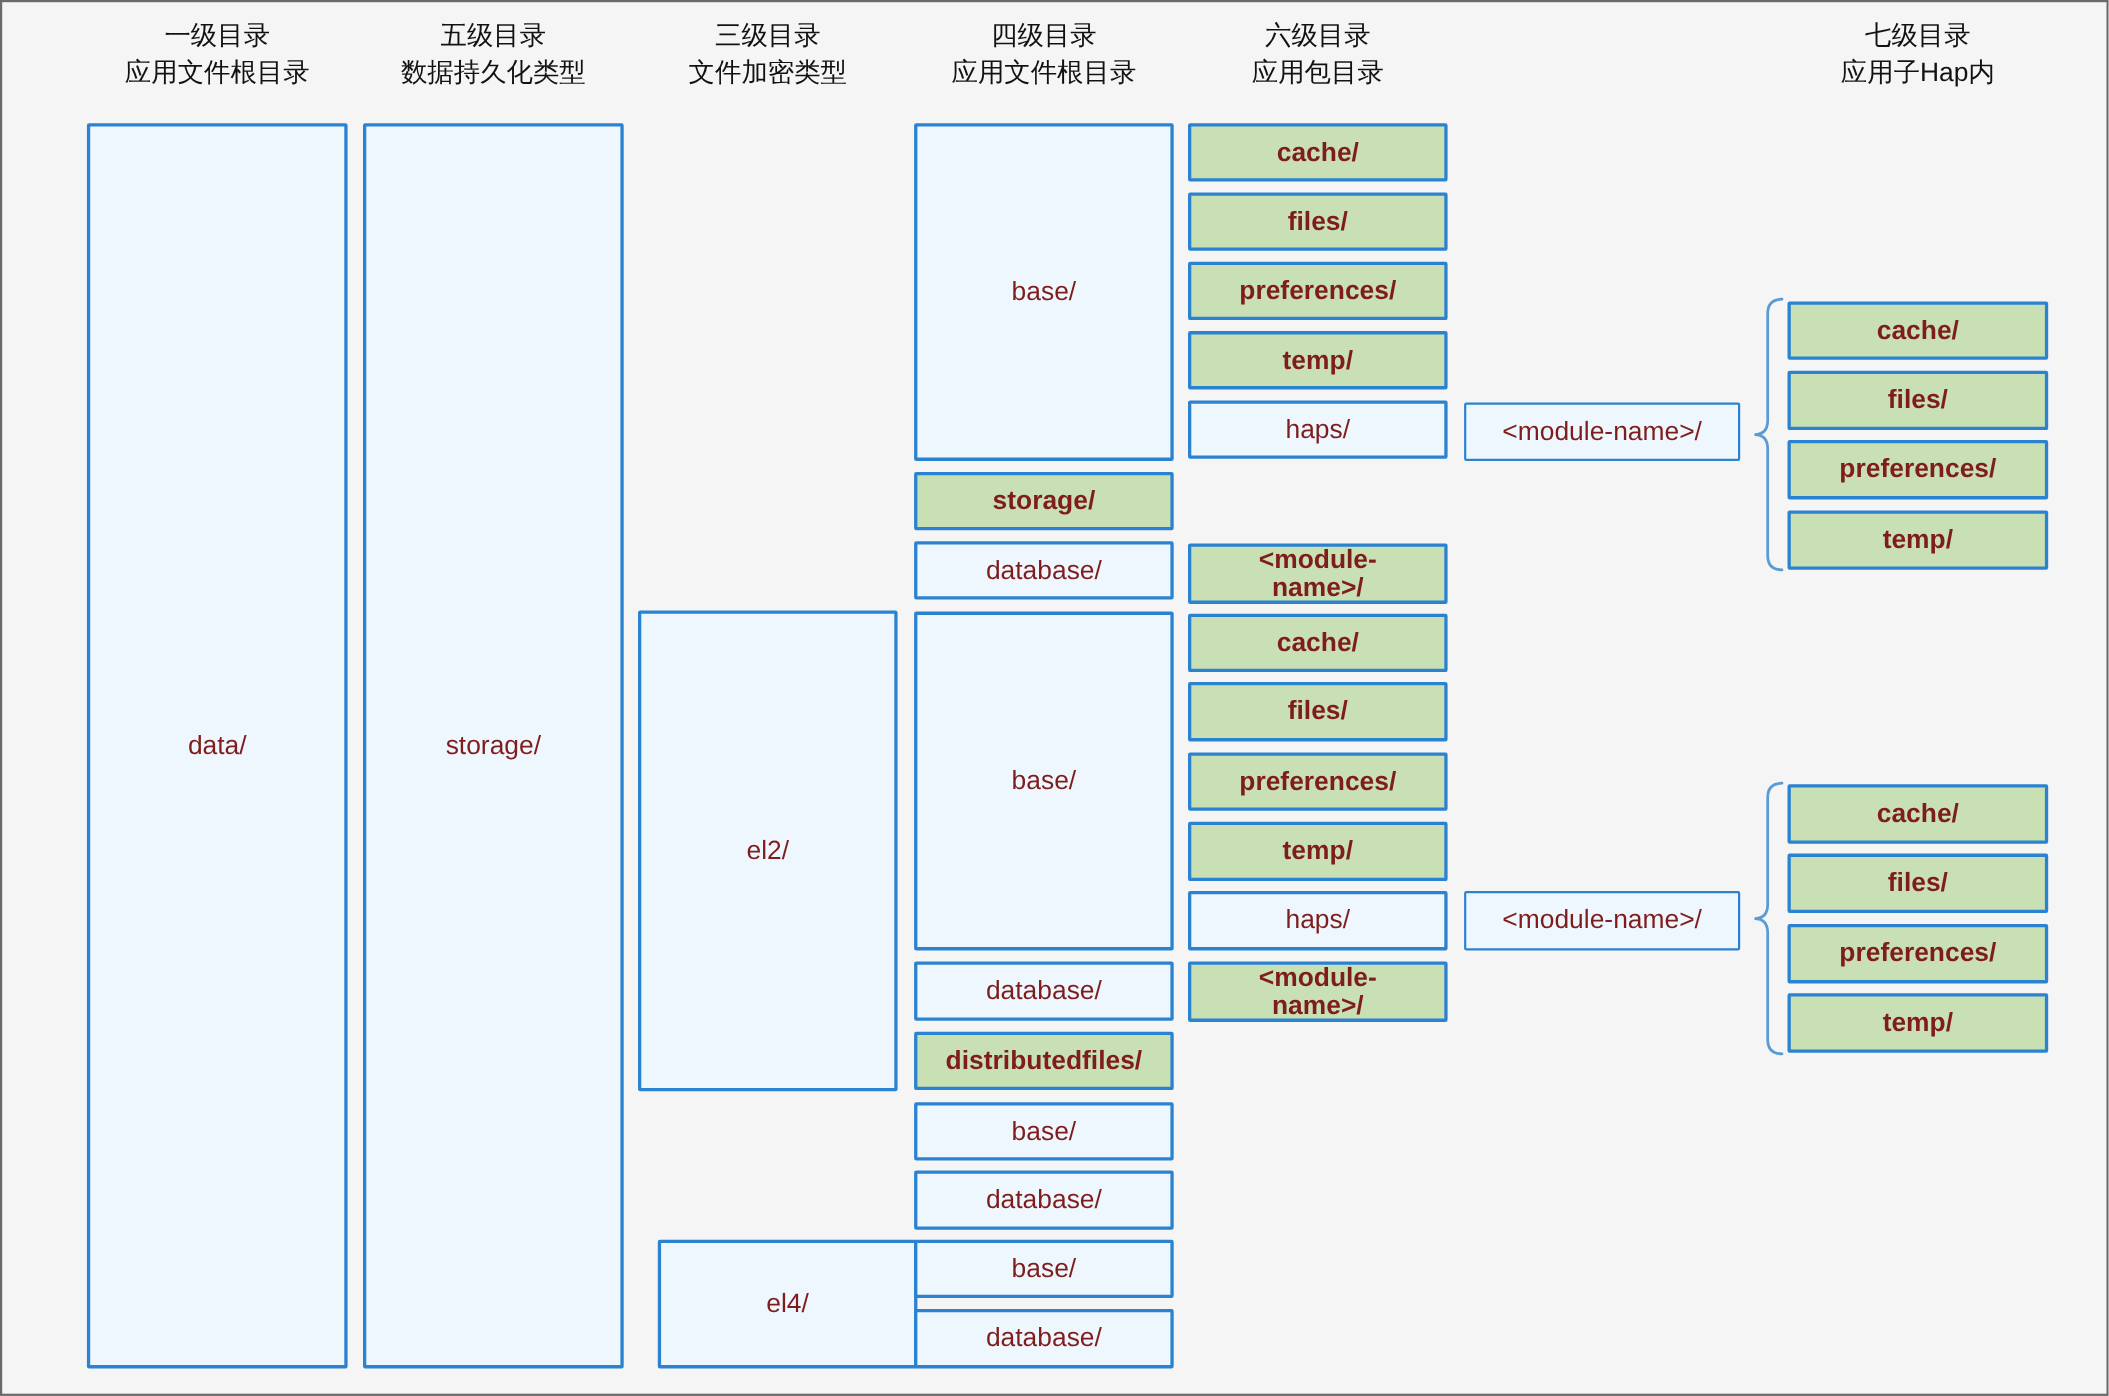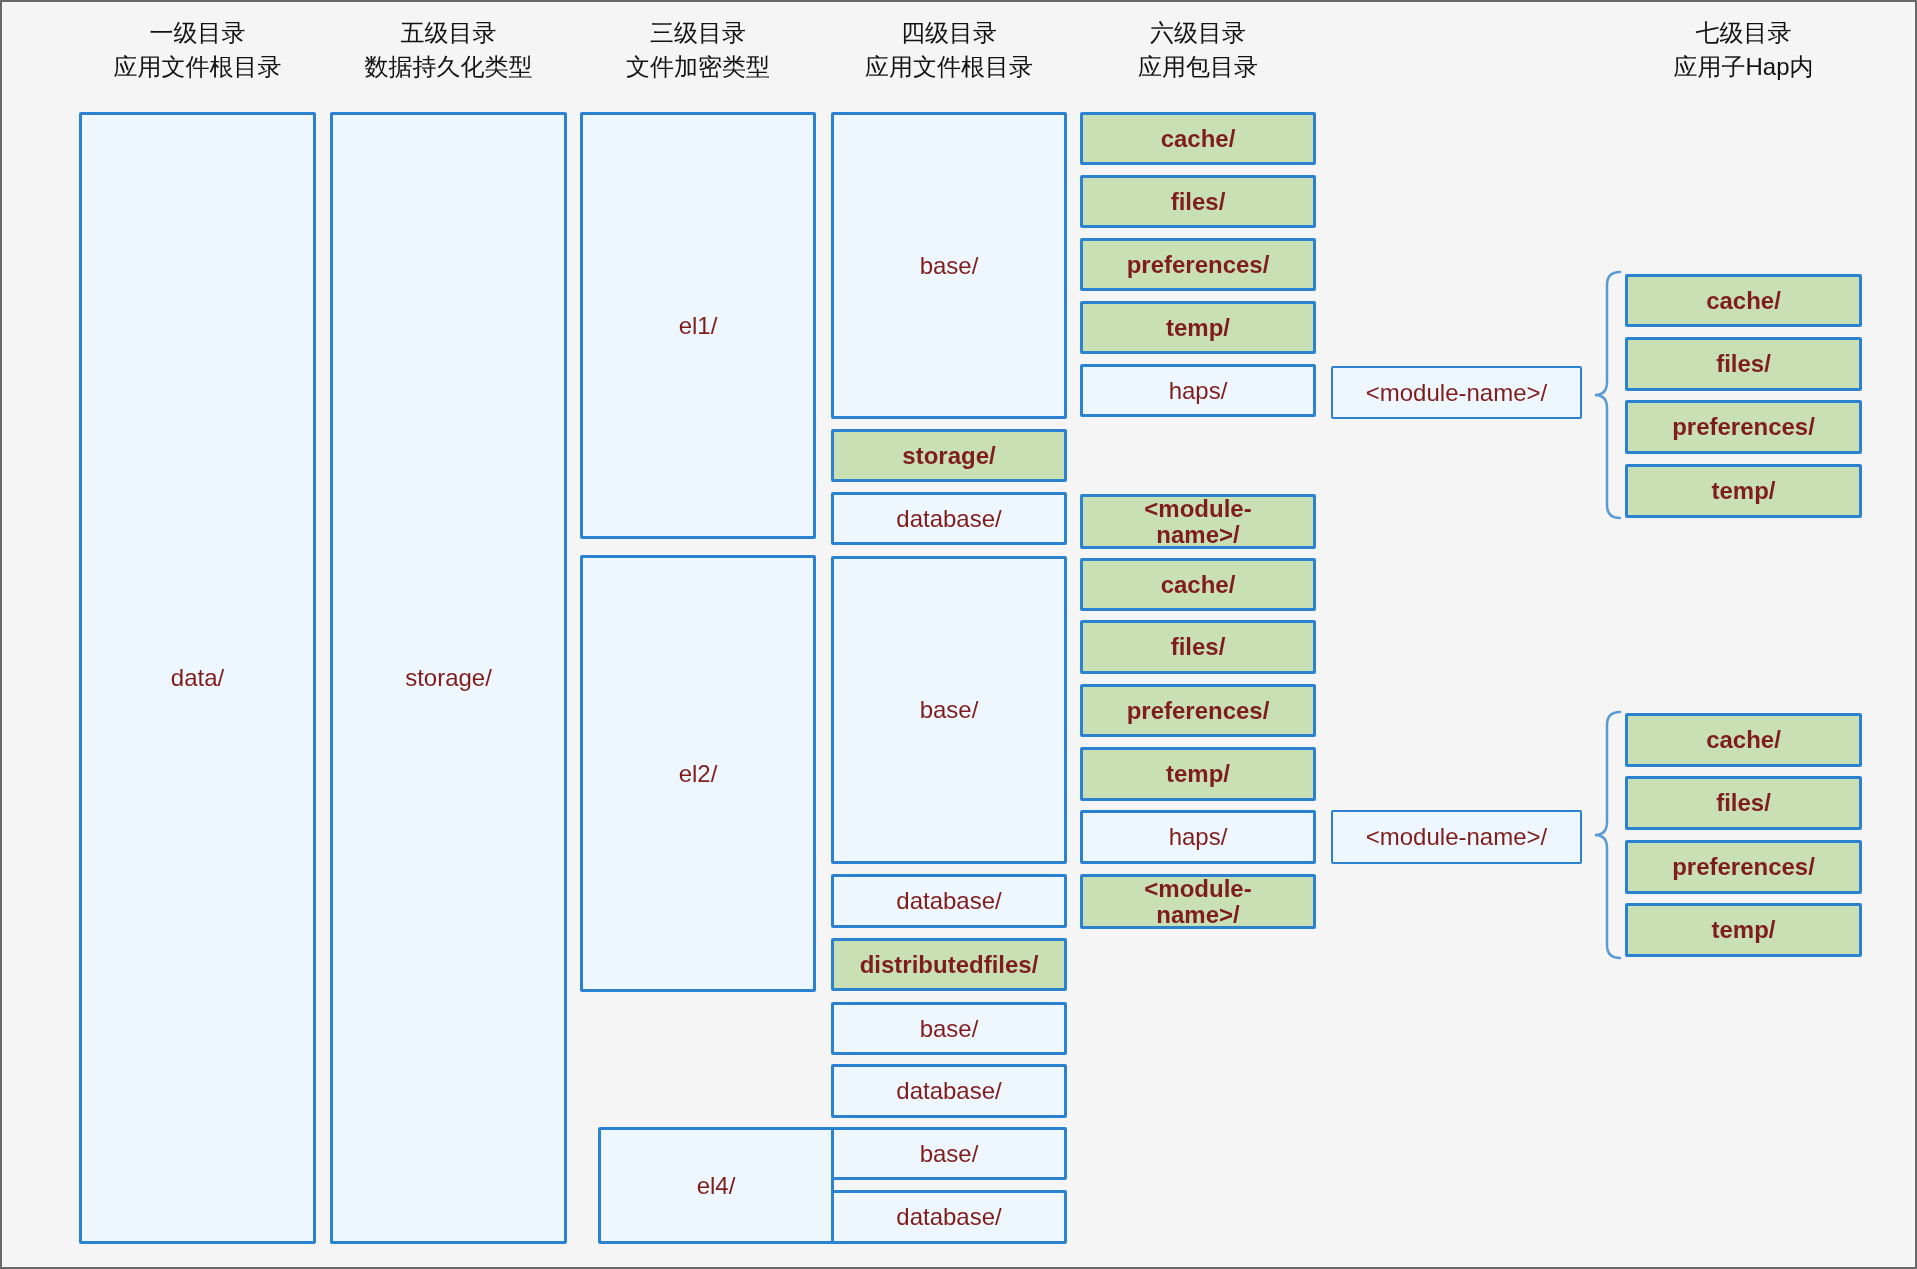--- a/index.html
+++ b/index.html
@@ -68,21 +68,20 @@
     <div>应用包目录</div>
   </div>
   <div class="header" style="left:1623px;width:237px">
     <div>七级目录</div>
     <div>应用子Hap内</div>
   </div>
 
   <div class="box blue" style="left:77px;top:110px;width:237px;height:1132px">data/</div>
   <div class="box blue" style="left:328px;top:110px;width:237px;height:1132px">storage/</div>
 
-  <div class="box blue" style="left:578px;top:110px;width:236px;height:427px">el1/</div>
   <div class="box blue" style="left:578px;top:553px;width:236px;height:437px">el2/</div>
   <div class="box blue" style="left:596px;top:1125px;width:236px;height:117px">el4/</div>
 
   <div class="box blue" style="left:829px;top:110px;width:236px;height:307px">base/</div>
   <div class="box green" style="left:829px;top:427px;width:236px;height:53px">storage/</div>
   <div class="box blue" style="left:829px;top:490px;width:236px;height:53px">database/</div>
 
   <div class="box blue" style="left:829px;top:554px;width:236px;height:308px">base/</div>
   <div class="box blue" style="left:829px;top:872px;width:236px;height:54px">database/</div>
   <div class="box green" style="left:829px;top:936px;width:236px;height:53px">distributedfiles/</div>

